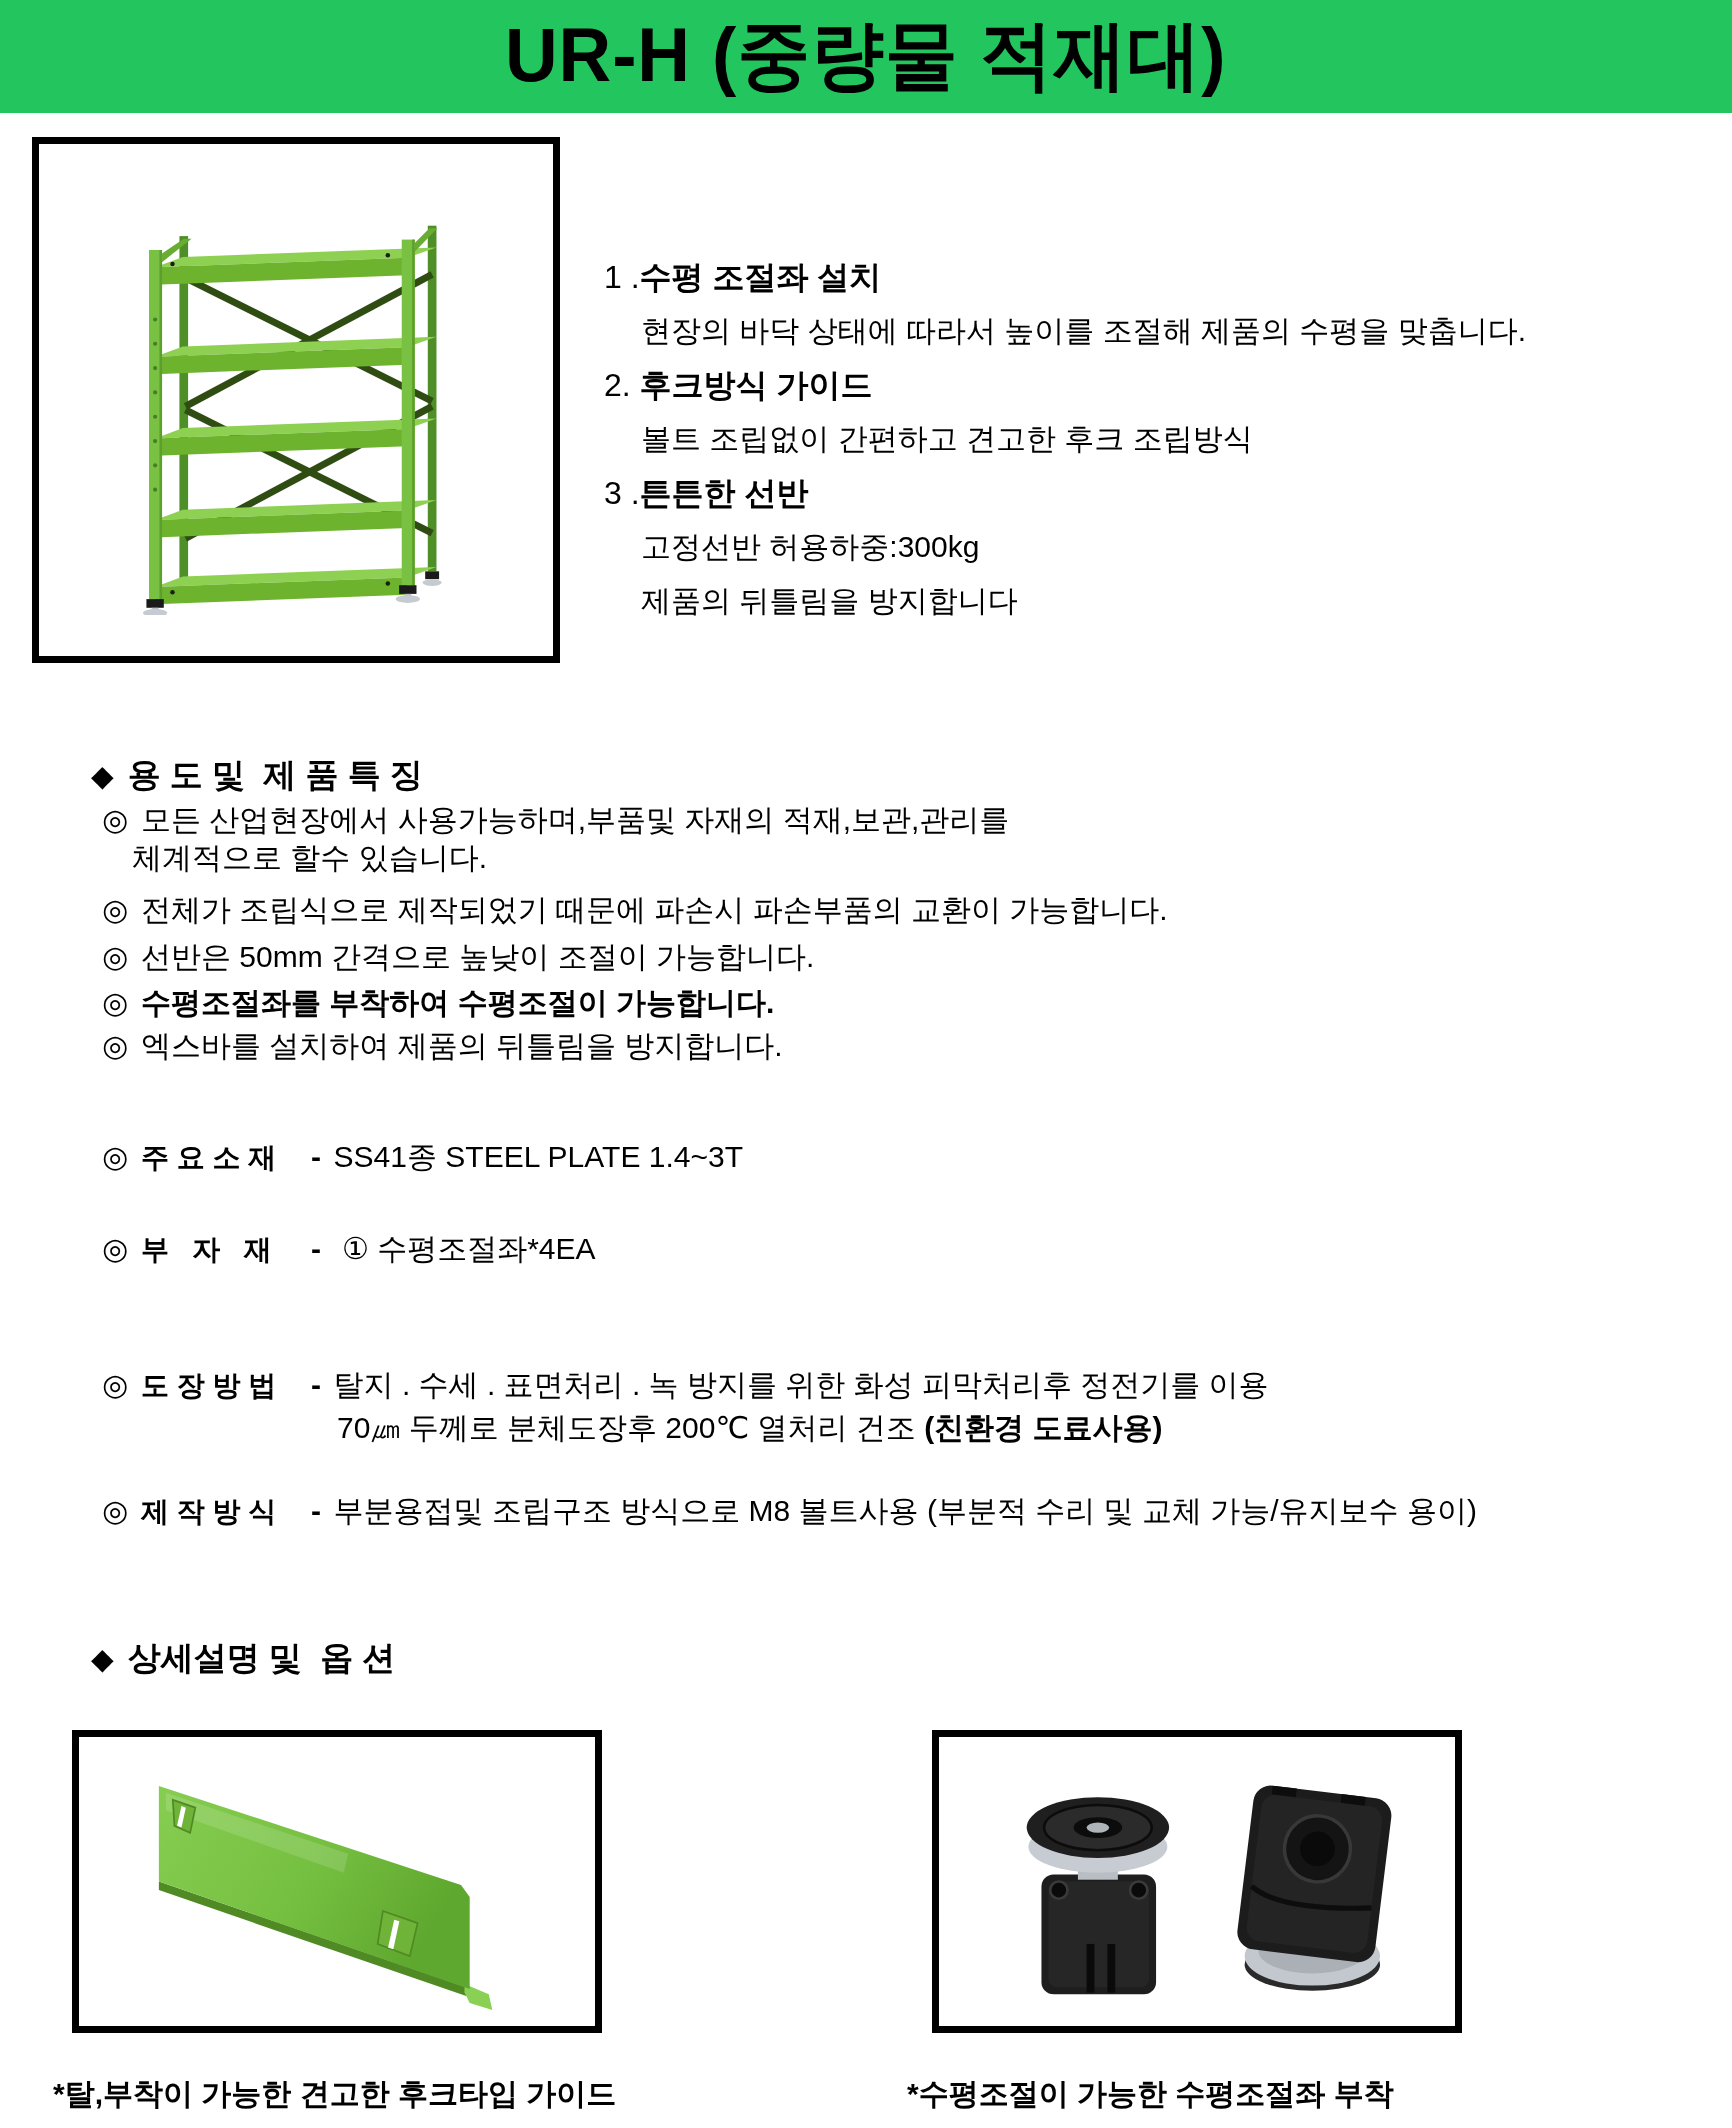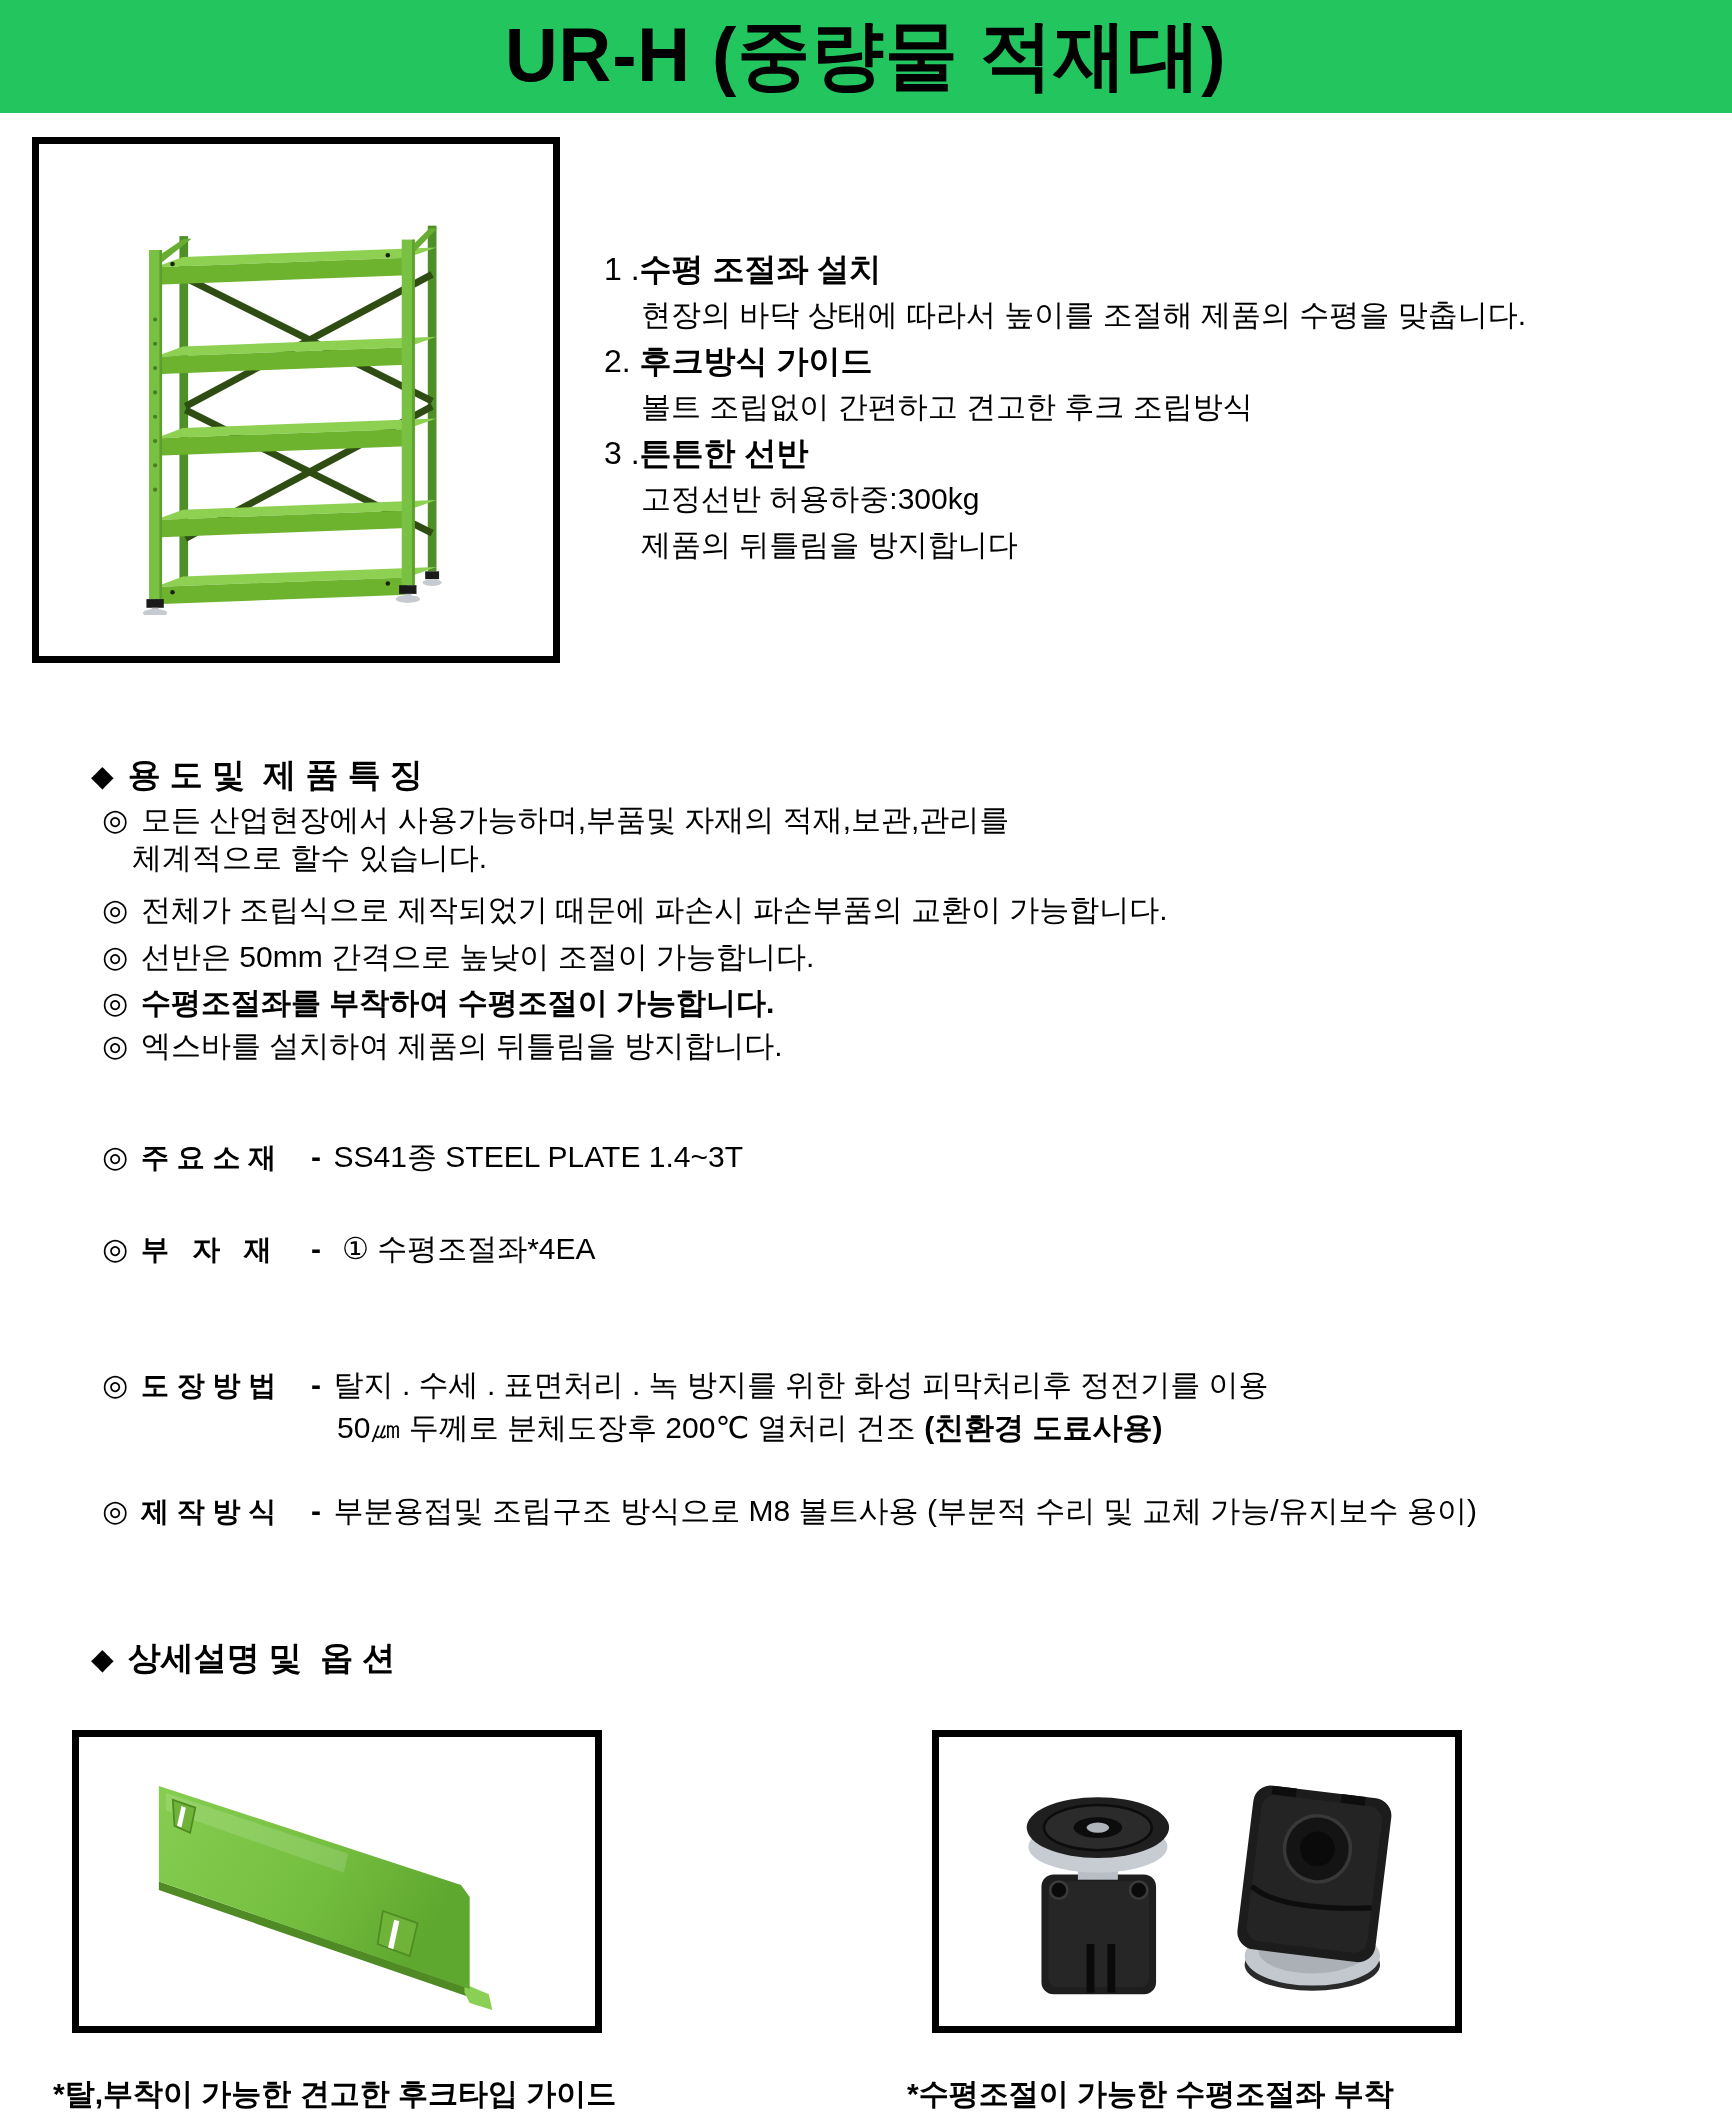--- a/index.html
+++ b/index.html
@@ -21,21 +21,21 @@
   }
 
   
   .frame{border:7.8px solid #000;background:#fff;box-sizing:border-box;}
   #product-box{left:32px;top:137px;width:528px;height:526px;}
   #option-box-left{left:72px;top:1730px;width:530px;height:303px;}
   #option-box-right{left:932px;top:1730px;width:530px;height:303px;}
 
   
   #features{left:604px;top:246px;width:1095px;}
-  .feat-title,.feat-desc{height:46px;line-height:46px;white-space:pre;}
+  .feat-title,.feat-desc{height:46px;line-height:46px;white-space:pre;margin-top:8px;}
   .feat-title{font-size:32px;}
   .feat-num{font-weight:400;}
   .feat-title .t{font-weight:bold;}
   .feat-desc{font-size:30px;padding-left:37px;}
 
   
   .sec-heading{font-size:33px;font-weight:bold;white-space:pre;}
   .dmd{font-size:29.5px;margin-right:14px;font-weight:normal;}
   .line{position:absolute;white-space:pre;font-size:30px;line-height:38px;}
   .ob{display:inline-block;width:39px;font-size:30px;}
@@ -166,21 +166,21 @@
   <span class="spec-label">부   자   재</span>
   <span class="spec-dash">-</span>
   <span class="spec-value"> ① 수평조절좌*4EA</span>
 </div>
 <div class="spec-row" style="top:1365px;">
   <span class="ob">◎</span>
   <span class="spec-label">도 장 방 법</span>
   <span class="spec-dash">-</span>
   <span class="spec-value">탈지 . 수세 . 표면처리 . 녹 방지를 위한 화성 피막처리후 정전기를 이용</span>
 </div>
-<div class="line" style="left:337px;top:1409px;"><span>50㎛ 두께로 분체도장후 200℃ 열처리 건조 </span><span class="bold-inline">(친환경 도료사용)</span></div>
+<div class="line" style="left:337px;top:1409px;"><span>70㎛ 두께로 분체도장후 200℃ 열처리 건조 </span><span class="bold-inline">(친환경 도료사용)</span></div>
 <div class="spec-row" style="top:1491px;">
   <span class="ob">◎</span>
   <span class="spec-label">제 작 방 식</span>
   <span class="spec-dash">-</span>
   <span class="spec-value">부분용접및 조립구조 방식으로 M8 볼트사용 (부분적 수리 및 교체 가능/유지보수 용이)</span>
 </div>
 
 <div class="abs sec-heading" style="left:91px;top:1636px;"><span class="dmd">◆</span><span>상세설명 및  옵 션</span></div>
 
 <div class="abs frame" id="option-box-left">

